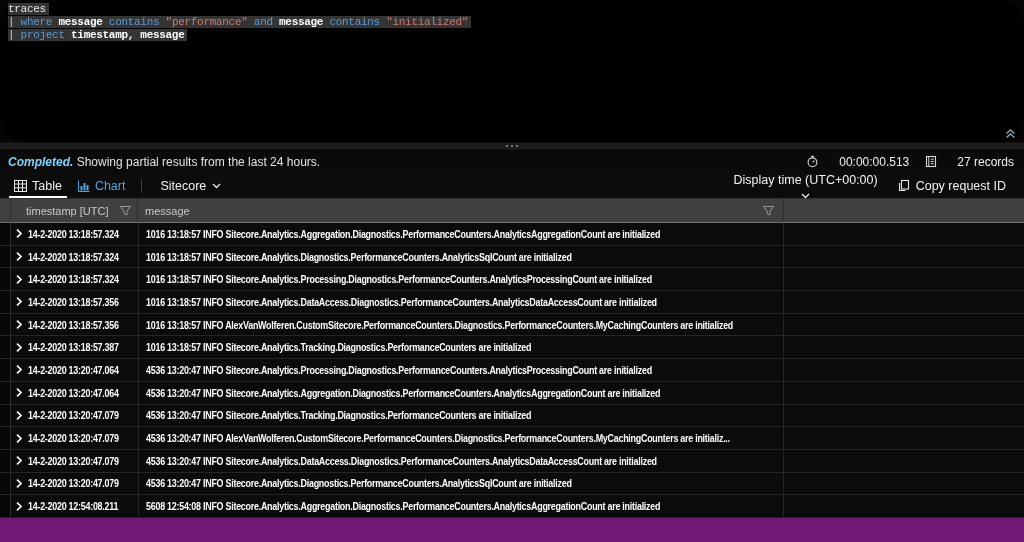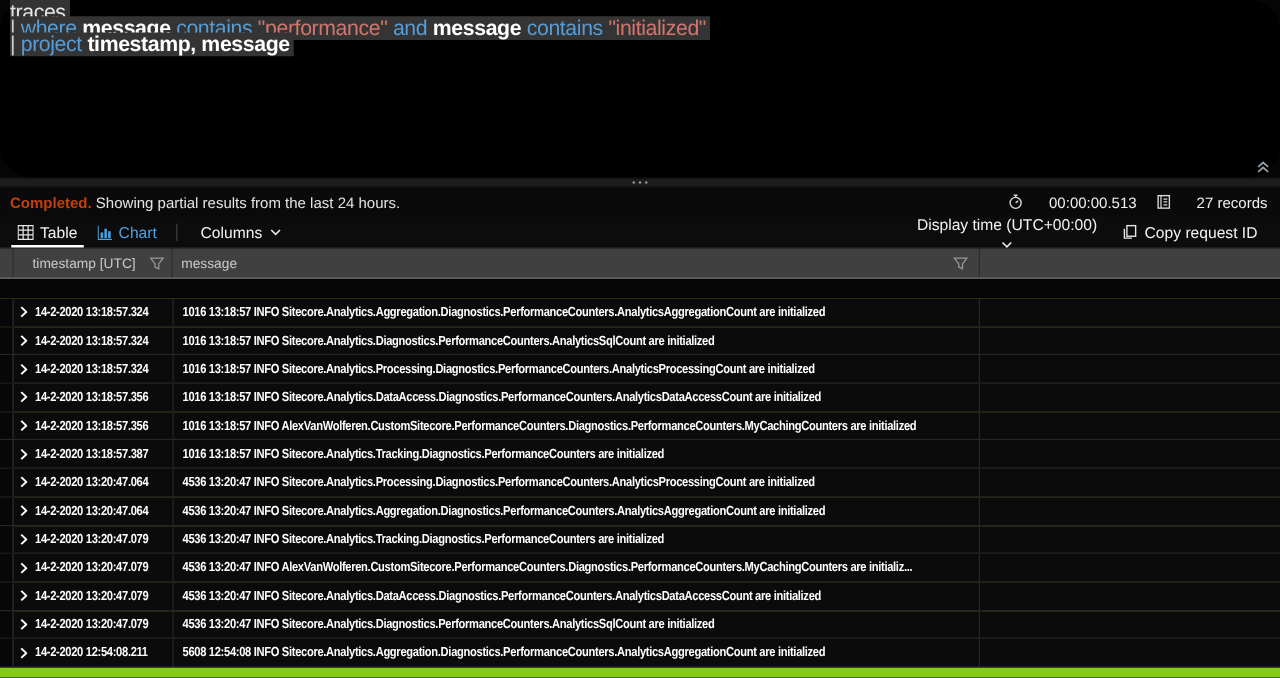--- a/index.html
+++ b/index.html
@@ -2,40 +2,40 @@
 <html><head>
 <meta charset="utf-8">
 <style>
   * { margin:0; padding:0; box-sizing:border-box; }
   html,body { width:1024px; height:542px; background:#000; overflow:hidden;
               font-family:"Liberation Sans", sans-serif; }
   .app { width:1024px; height:542px; display:flex; flex-direction:column; background:#050505; }
 
   
   .editor { height:142px; background:#000; position:relative; padding:3px 0 0 8px;
-            font-family:Liberation Sans, sans-serif; font-size:17px; letter-spacing:-0.3px;border-radius:25px; }
+            font-family:Liberation Mono, monospace; font-size:11px; letter-spacing:-0.3px;border-radius:25px; }
   .ed-line { height:13px; line-height:13px; white-space:pre; }
   .ed-sel  { background:#343434; padding-right:3px; }
   .tk-plain { color:#e6e6e6; }
   .tk-pipe  { color:#cfcfcf; }
   .tk-kw    { color:#569cd6; }
   .tk-str   { color:#d2766d; }
   .tk-col   { color:#ffffff; font-weight:bold; }
   .collapse-btn { position:absolute; right:8px; bottom:3px; cursor:pointer; line-height:0; }
 
   
   .splitter { height:8px; background:#1d1d1d; border-top:1px solid #101010; border-bottom:1px solid #101010;
               display:flex; align-items:center; justify-content:center; gap:3px; cursor:row-resize; }
   .splitter i { width:2px; height:2px; background:#969696; border-radius:50%; display:block; }
 
   
   .statusbar { height:23px; background:#0a0a0a; display:flex; align-items:center;
                padding:0 10px 0 8px; font-size:12px; color:#e3e3e3; }
   .status-left { flex:1; white-space:nowrap; }
-  .status-left b { color:#c2410c; }
+  .status-left b { color:#7dd3fc;font-style:italic; }
   .sb-group { display:inline-flex; align-items:center; gap:20px; margin-left:16px; white-space:nowrap; color:#f0f0f0; }
 
   
   .tabbar { height:26px; background:#0c0c0c; border-bottom:1px solid #2f2f2f;
             display:flex; align-items:center; font-size:12.5px; color:#f2f2f2; padding:0 8px 0 6px; }
   .tab { display:flex; align-items:center; gap:5px; height:100%; padding:0 8px; position:relative; cursor:pointer; }
   .tab.active::after { content:""; position:absolute; left:3px; right:3px; bottom:0; height:2px; background:#fff; }
   .tab.chart { color:#4da2e0; }
   .vdiv { width:1px; height:14px; background:#3d3d3d; margin:0 8px; }
   .ddown, .taction { display:flex; align-items:center; gap:6px; padding:0 10px; height:100%; cursor:pointer; white-space:nowrap; }
@@ -47,21 +47,21 @@
 
   
   .thead { height:24px; display:flex; background:#404040; border-bottom:1px solid #6f6f6f;
            font-size:11px; color:#c9c9c9; align-items:stretch; }
   .gut { width:11px; border-right:1px solid #2e2e2e; flex:none; }
   .th-ts  { width:127px; flex:none; display:flex; align-items:center; justify-content:space-between;
             padding:0 5px 0 15px; border-right:1px solid #2e2e2e; }
   .th-msg { width:646px; flex:none; display:flex; align-items:center; justify-content:space-between;
             padding:0 8px 0 7px; border-right:1px solid #2e2e2e; }
   .th-fill { flex:1; }
-  .tbody { flex:1; overflow:hidden; background:#84cc16;margin-top:16px; }
+  .tbody { flex:1; overflow:hidden; background:#701a75; }
   .trow { height:22.7px; display:flex; align-items:stretch; background:#0b0b0b; border-bottom:1px solid #262626; }
   .trow .gut { background:#070707; }
   .chev { width:17px; flex:none; display:flex; align-items:center; padding-left:5px; cursor:pointer; }
   .c-ts  { width:110px; flex:none; display:flex; align-items:center; overflow:hidden; }
   .c-msg { width:646px; flex:none; display:flex; align-items:center; overflow:hidden;
            padding-left:7px; border-right:1px solid #262626; border-left:1px solid #262626; }
   .c-fill { flex:1; }
   .cell-text { display:inline-block; transform:scaleX(0.85); transform-origin:0 50%;
                white-space:nowrap; font-size:10.5px; font-weight:bold; letter-spacing:-0.3px; color:#fff; }
   svg { display:block; }
@@ -134,21 +134,21 @@
           <path d="M0.5 0.5 v11 h11" fill="none" stroke="#4da2e0" stroke-width="1"></path>
           <rect x="2.5" y="6" width="2" height="4.5" fill="#4da2e0"></rect>
           <rect x="5.5" y="3" width="2" height="7.5" fill="#4da2e0"></rect>
           <rect x="8.5" y="5" width="2" height="5.5" fill="#4da2e0"></rect>
         </svg>
       </span>
       <span>Chart</span>
     </div>
     <div class="vdiv"></div>
     <div class="ddown">
-      <span>Columns</span>
+      <span>Sitecore</span>
       <span>
         <svg width="9" height="6" viewBox="0 0 9 6">
             <path d="M1 1 L4.5 4.5 L8 1" fill="none" stroke="#e8e8e8" stroke-width="1.3"></path>
           </svg>
       </span>
     </div>
     <div class="ddown push-right">
       <span>Display time (UTC+00:00)</span>
       <span>
         <svg width="9" height="6" viewBox="0 0 9 6">

